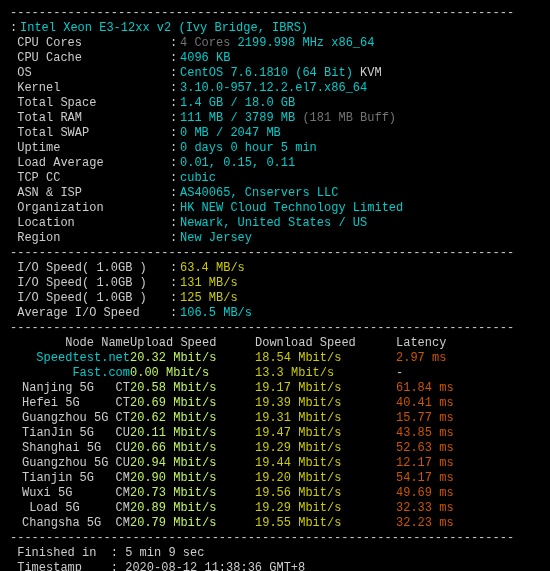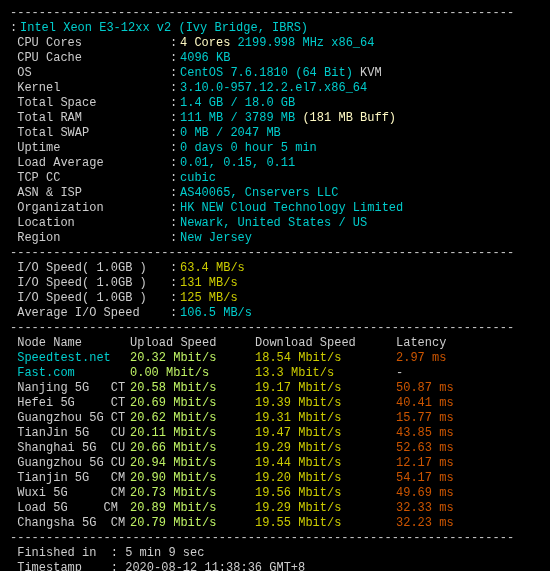--- a/index.html
+++ b/index.html
@@ -10,30 +10,30 @@
     font-size: 12px;
     line-height: 15px;
     color: #ccc;
     width: 550px;
     box-sizing: border-box;
   }
   .w { color: #ccc; }
   .c { color: #00cccc; } 
   .y { color: #cccc00; } 
   .r { color: #cc5500; } 
-  .b { color: #fef9c3; } 
+  .b { color: #737373; } 
   .g { color: #bef264; } 
   .line { white-space: pre; }
   .dash { color: #ccc; letter-spacing: 0px; overflow: hidden; white-space: nowrap; }
   .row { display: flex; }
   .label { width: 160px; white-space: pre; }
   .colon { width: 10px; color: #ccc; }
   .val { flex: 1; white-space: pre; }
   .tblhdr, .tblrow { display: flex; white-space: pre; }
-  .col-node { width: 120px; }
+  .col-node { width: 120px; text-align: right; }
   .col-up   { width: 125px; }
   .col-dl   { width: 141px; }
   .col-lat  { flex: 1; }
 </style>
 </head>
 <body>
 
 <div class="dash">----------------------------------------------------------------------</div>
 
 <div id="sysblock">
@@ -143,21 +143,21 @@
 <div class="tblhdr w">
   <span class="col-node"> Node Name</span>
   <span class="col-up">Upload Speed</span>
   <span class="col-dl">Download Speed</span>
   <span class="col-lat">Latency</span>
 </div>
 
 <div id="speedblock">
     <div class="tblrow"><span class="col-node c"> Speedtest.net</span><span class="col-up g">20.32 Mbit/s</span><span class="col-dl y">18.54 Mbit/s</span><span class="col-lat r">2.97 ms</span></div>
     <div class="tblrow"><span class="col-node c"> Fast.com</span><span class="col-up g">0.00 Mbit/s</span><span class="col-dl y">13.3 Mbit/s</span><span class="col-lat w">-</span></div>
-    <div class="tblrow"><span class="col-node w"> Nanjing 5G   CT</span><span class="col-up g">20.58 Mbit/s</span><span class="col-dl y">19.17 Mbit/s</span><span class="col-lat r">50.87 ms</span></div>
+    <div class="tblrow"><span class="col-node w"> Nanjing 5G   CT</span><span class="col-up g">20.58 Mbit/s</span><span class="col-dl y">19.17 Mbit/s</span><span class="col-lat r">61.84 ms</span></div>
     <div class="tblrow"><span class="col-node w"> Hefei 5G     CT</span><span class="col-up g">20.69 Mbit/s</span><span class="col-dl y">19.39 Mbit/s</span><span class="col-lat r">40.41 ms</span></div>
     <div class="tblrow"><span class="col-node w"> Guangzhou 5G CT</span><span class="col-up g">20.62 Mbit/s</span><span class="col-dl y">19.31 Mbit/s</span><span class="col-lat r">15.77 ms</span></div>
     <div class="tblrow"><span class="col-node w"> TianJin 5G   CU</span><span class="col-up g">20.11 Mbit/s</span><span class="col-dl y">19.47 Mbit/s</span><span class="col-lat r">43.85 ms</span></div>
     <div class="tblrow"><span class="col-node w"> Shanghai 5G  CU</span><span class="col-up g">20.66 Mbit/s</span><span class="col-dl y">19.29 Mbit/s</span><span class="col-lat r">52.63 ms</span></div>
     <div class="tblrow"><span class="col-node w"> Guangzhou 5G CU</span><span class="col-up g">20.94 Mbit/s</span><span class="col-dl y">19.44 Mbit/s</span><span class="col-lat r">12.17 ms</span></div>
     <div class="tblrow"><span class="col-node w"> Tianjin 5G   CM</span><span class="col-up g">20.90 Mbit/s</span><span class="col-dl y">19.20 Mbit/s</span><span class="col-lat r">54.17 ms</span></div>
     <div class="tblrow"><span class="col-node w"> Wuxi 5G      CM</span><span class="col-up g">20.73 Mbit/s</span><span class="col-dl y">19.56 Mbit/s</span><span class="col-lat r">49.69 ms</span></div>
     <div class="tblrow"><span class="col-node w"> Load 5G     CM</span><span class="col-up g">20.89 Mbit/s</span><span class="col-dl y">19.29 Mbit/s</span><span class="col-lat r">32.33 ms</span></div>
     <div class="tblrow"><span class="col-node w"> Changsha 5G  CM</span><span class="col-up g">20.79 Mbit/s</span><span class="col-dl y">19.55 Mbit/s</span><span class="col-lat r">32.23 ms</span></div>
   </div>

